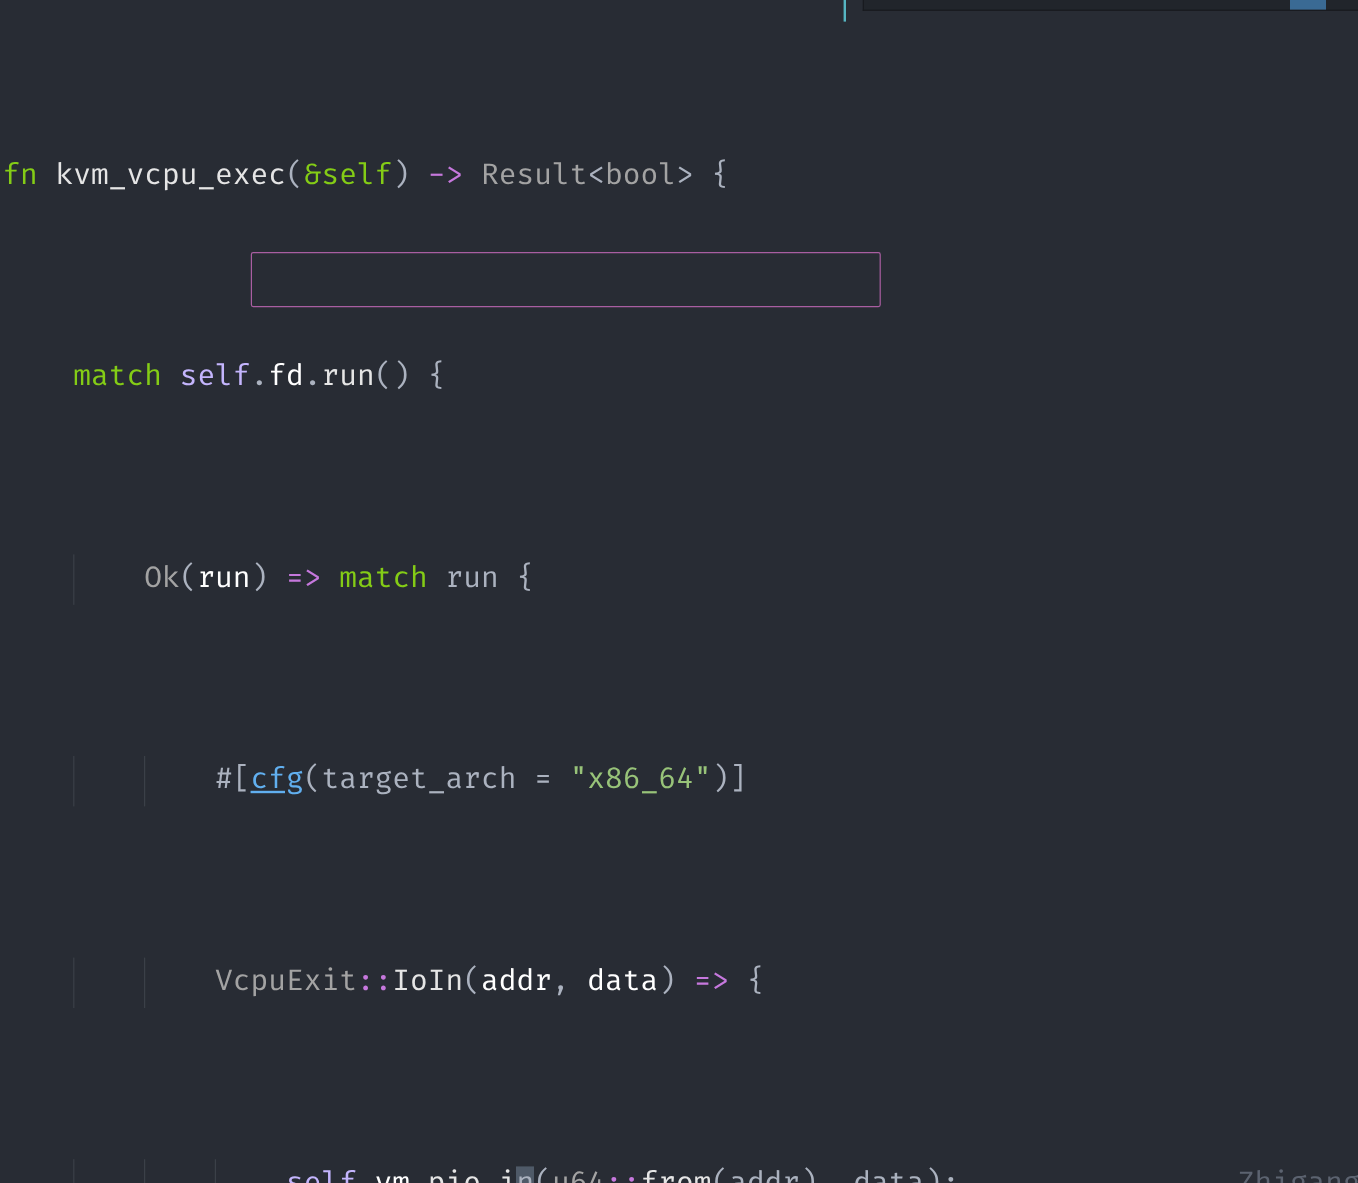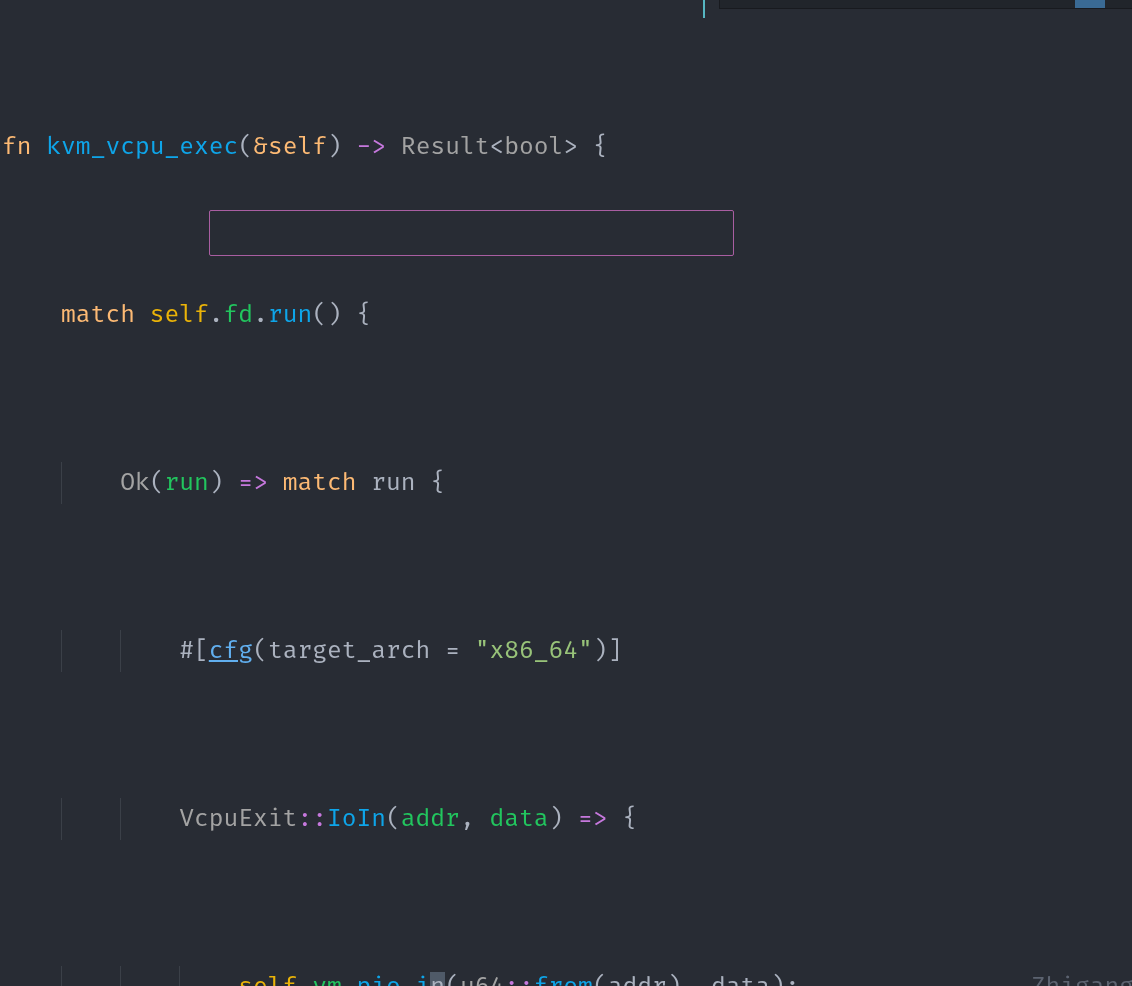--- a/index.html
+++ b/index.html
@@ -30,30 +30,30 @@
     height: 42px;
   }
   .indent-guide {
     display: inline-block;
     border-left: 1px solid #3b4048;
     margin-right: -1px;
     height: 42px;
     vertical-align: top;
   }
   
-  .kw      { color: #fdba74; }    
-  .kwself  { color: #eab308; }    
-  .fnname  { color: #0ea5e9; }    
+  .kw      { color: #84cc16; }    
+  .kwself  { color: #c4b5fd; }    
+  .fnname  { color: #e5e5e5; }    
   .type    { color: #a3a3a3; }
   .op      { color: #c678dd; }    
   .punct   { color: #abb2bf; }
   .paren   { color: #abb2bf; }
   .dot     { color: #abb2bf; }
   .str     { color: #98c379; }
-  .var     { color: #22c55e; }
+  .var     { color: #ffffff; }
   .plain   { color: #abb2bf; }
   .attr    { color: #abb2bf; }
   .attrkw  { color: #61afef; text-decoration: underline; }
 
   .blame {
     position: absolute;
     right: 0;
     color: #5c6370;
     font-style: normal;
   }

